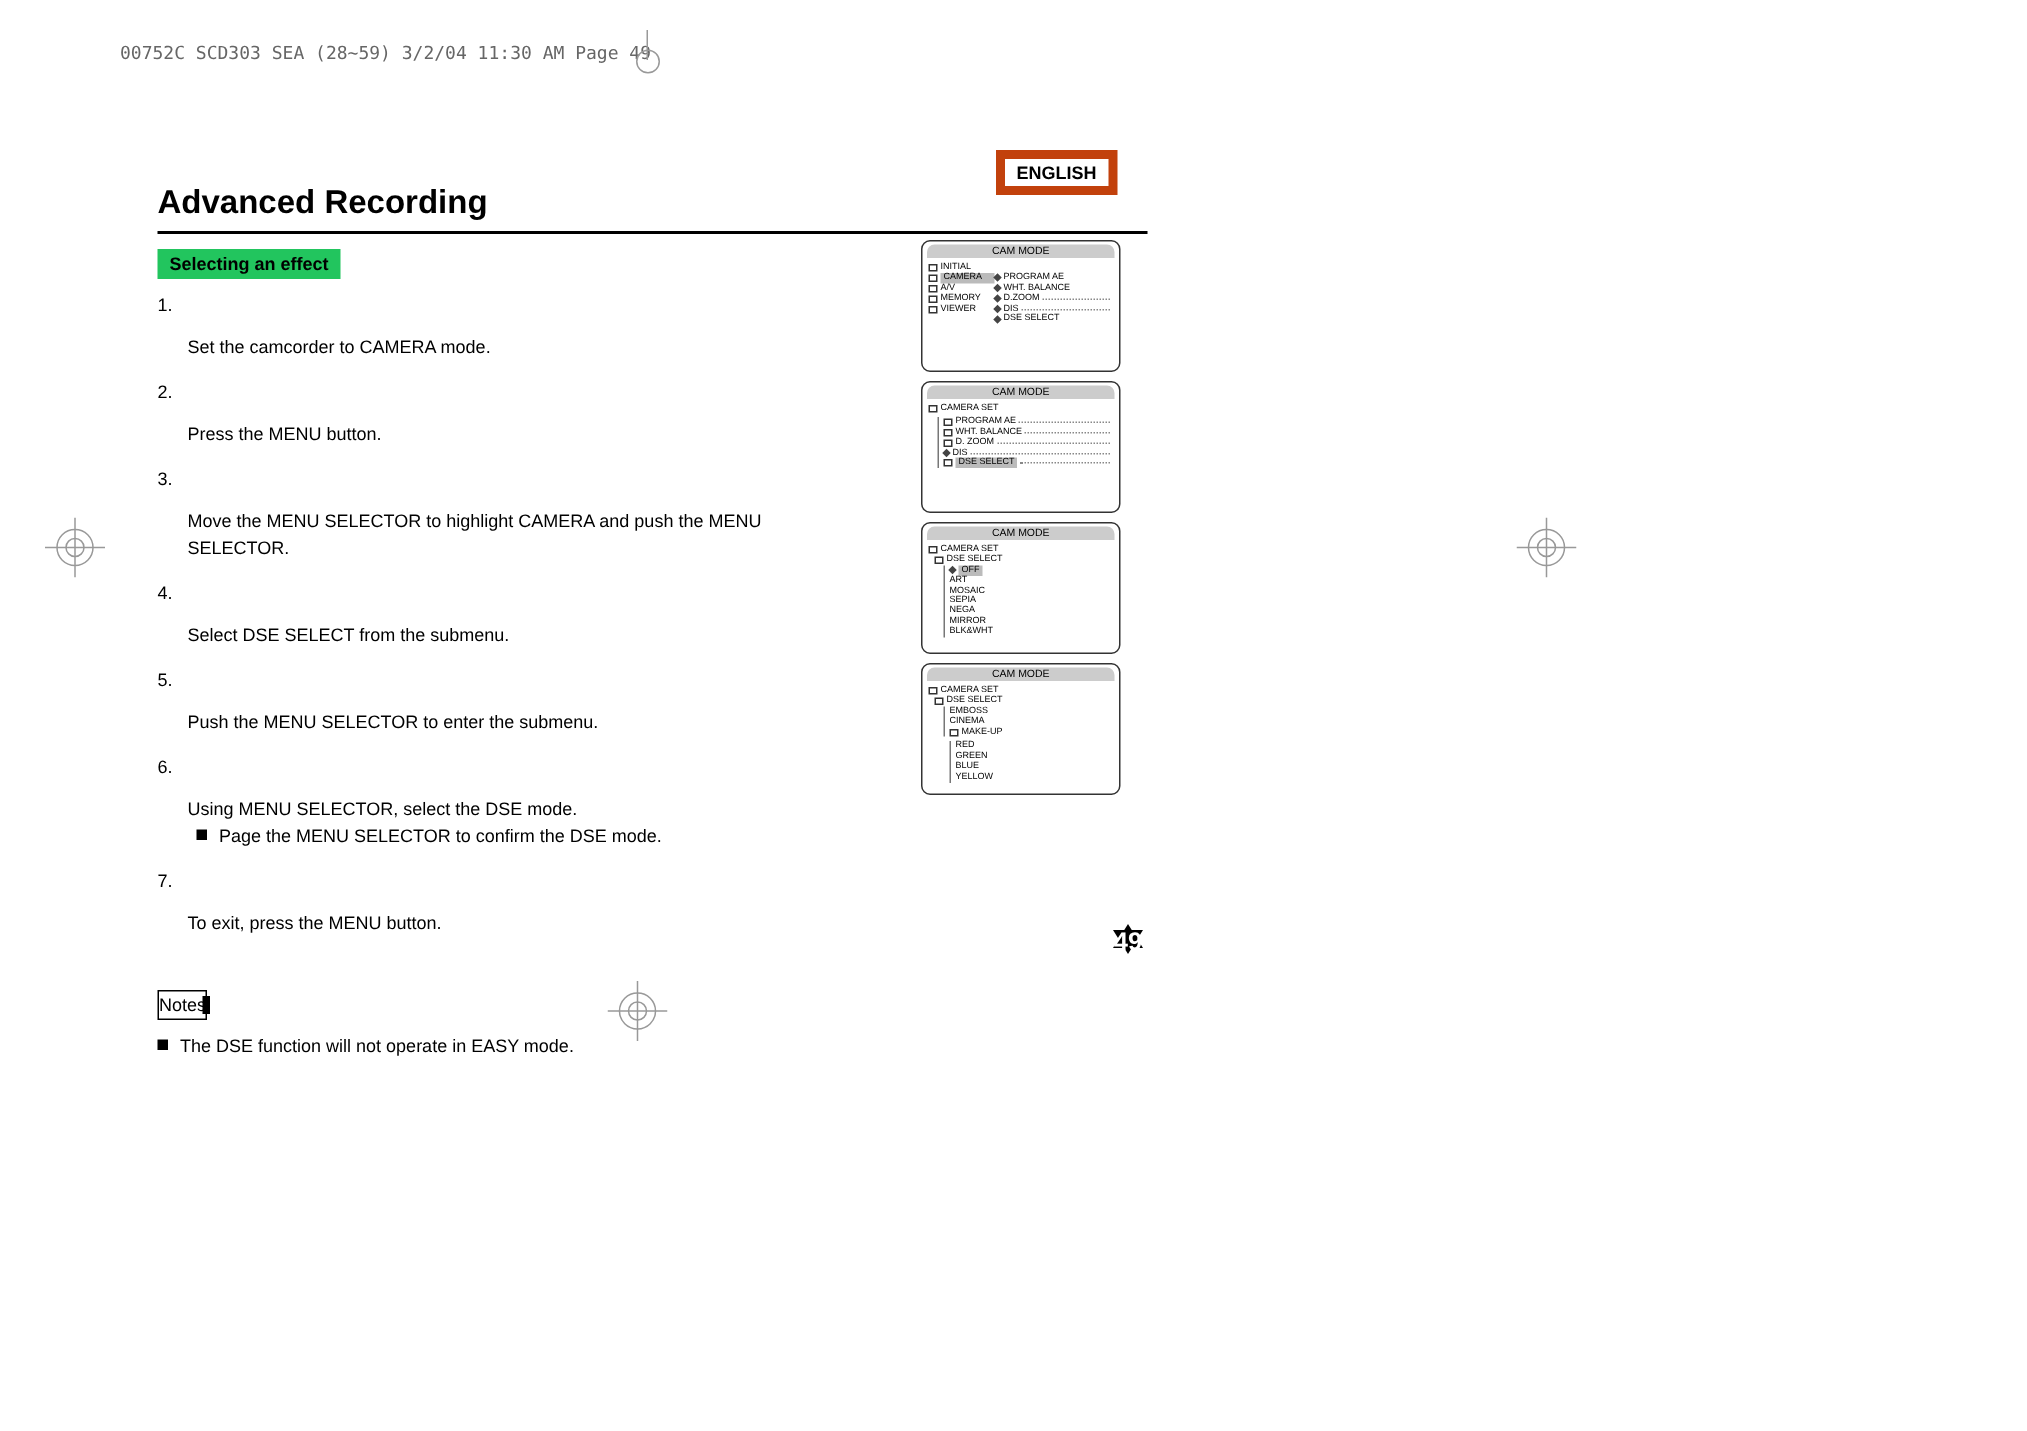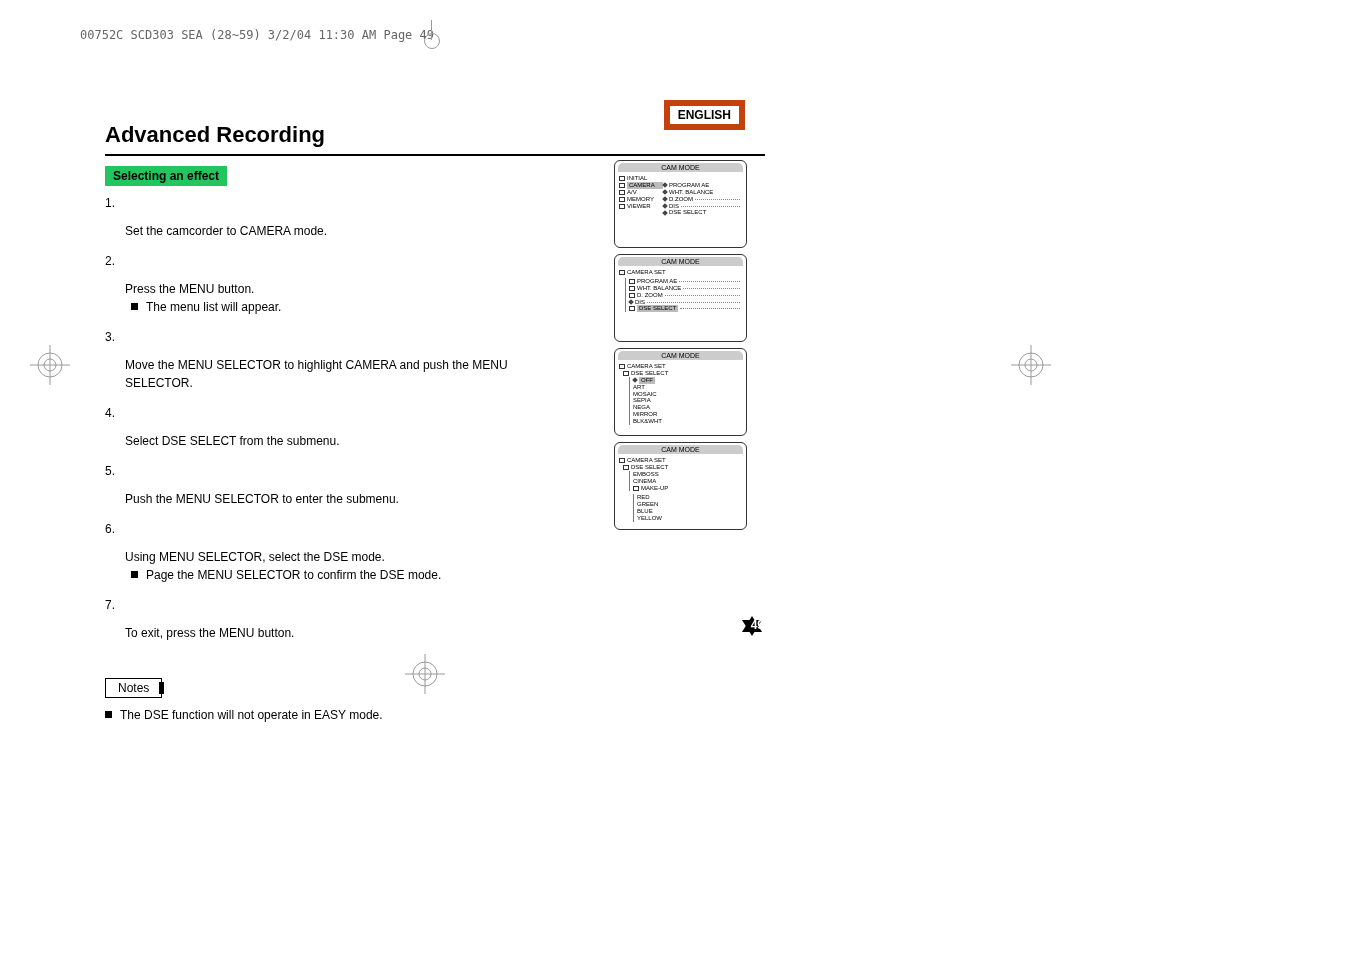--- a/index.html
+++ b/index.html
@@ -130,21 +130,21 @@
       display: inline-block;
       width: 7px;
       height: 7px;
       background: #000;
       margin-right: 8px;
       vertical-align: 1px;
     }
     .notes-box {
       border: 1px solid #000;
       display: inline-block;
-      padding: 2px 12px;
+      padding: 2px 0;
       font-size: 12px;
       margin-top: 24px;
       margin-bottom: 8px;
       position: relative;
     }
     .notes-box::after {
       content: '';
       position: absolute;
       right: -3px;
       top: 3px;
@@ -231,23 +231,23 @@
     }
     .page-num svg {
       width: 100%;
       height: 100%;
     }
     .page-num-text {
       position: absolute;
       top: 4px;
       left: 0;
       width: 100%;
-      text-align: right;
+      text-align: center;
       color: #fff;
-      font-size: 12px;
+      font-size: 17px;
       font-weight: bold;
     }
   </style>
 </head>
 <body>
 
 <div class="header-slug">00752C SCD303 SEA (28~59)  3/2/04 11:30 AM  Page 49</div>
 
 <div class="crop-mark-top"></div>
 
@@ -286,21 +286,20 @@
 
   <div class="steps">
     <div class="step">
       <div class="step-num">1.</div>
       <div class="step-text">Set the camcorder to CAMERA mode.</div>
     </div>
     <div class="step">
       <div class="step-num">2.</div>
       <div class="step-text">
         <span>Press the MENU button.</span>
-        <div class="substep"><span class="bullet"></span><span>The menu list will appear.</span></div>
       </div>
     </div>
     <div class="step">
       <div class="step-num">3.</div>
       <div class="step-text">Move the MENU SELECTOR to highlight CAMERA and push the MENU SELECTOR.</div>
     </div>
     <div class="step">
       <div class="step-num">4.</div>
       <div class="step-text">Select DSE SELECT from the submenu.</div>
     </div>

